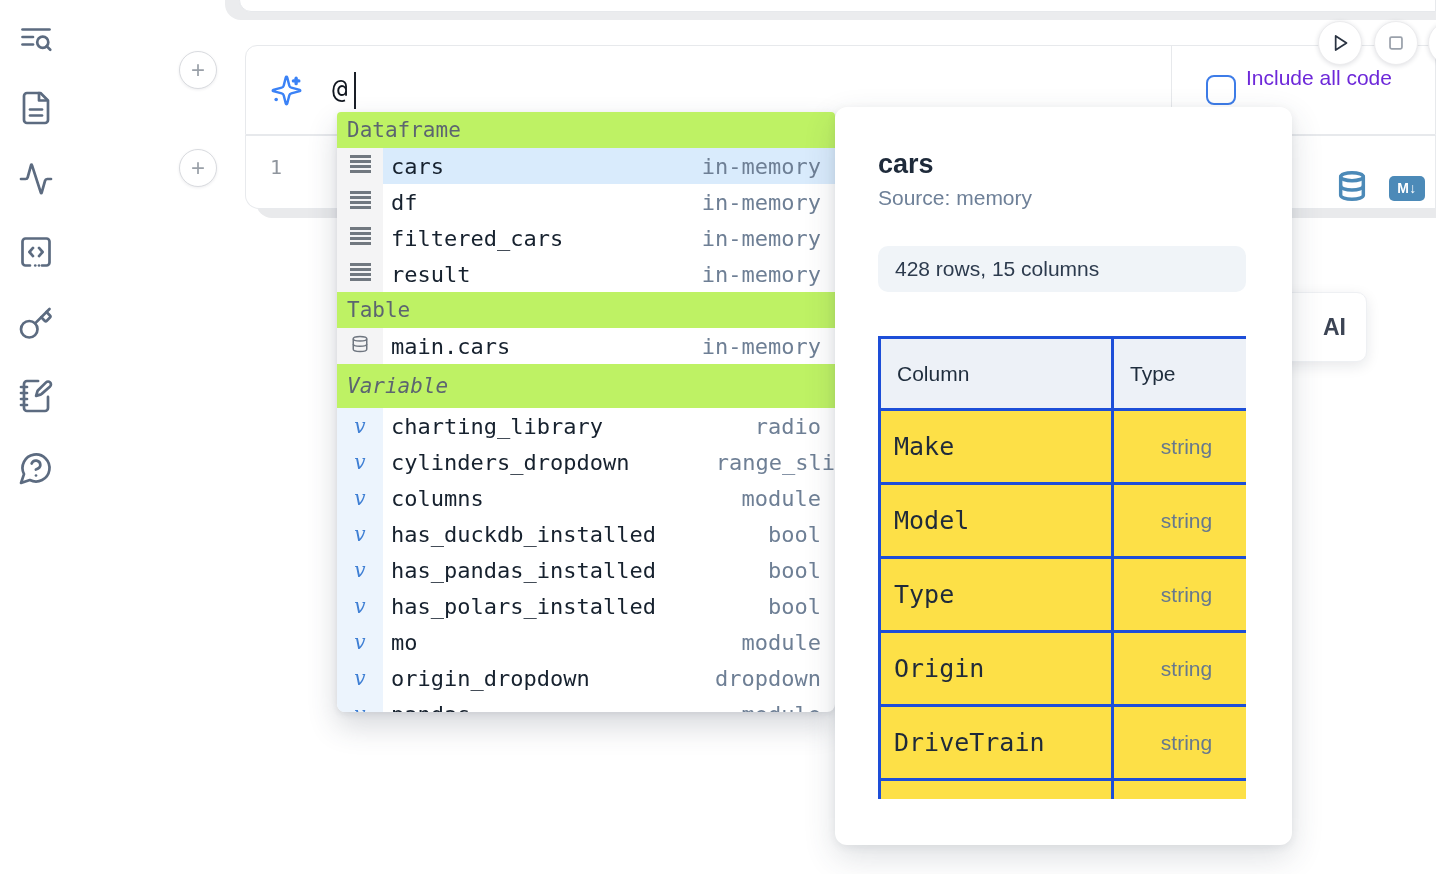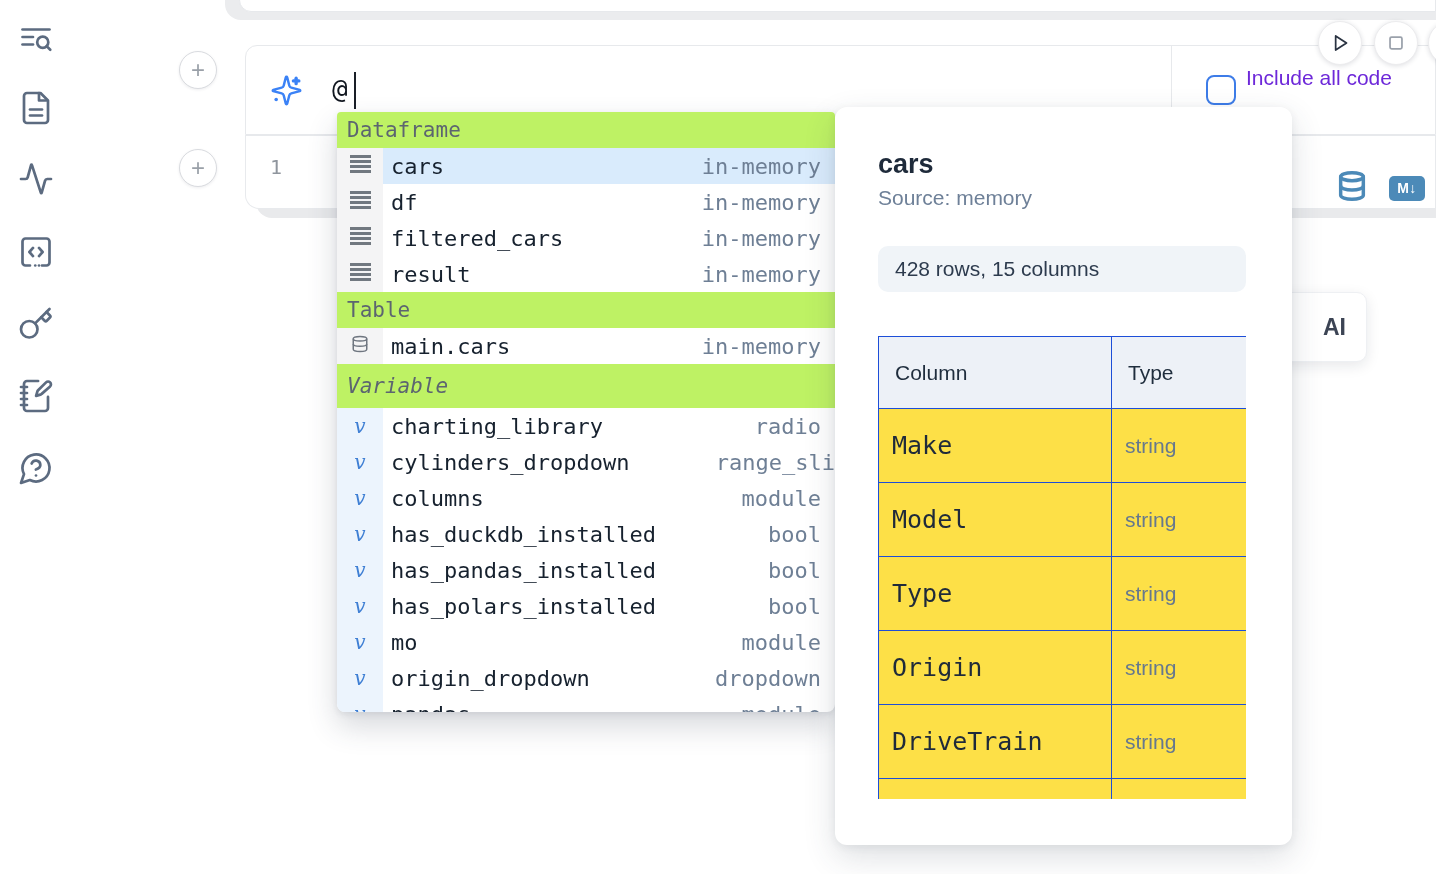--- a/index.html
+++ b/index.html
@@ -74,23 +74,23 @@
   .panel-title { font-size:27px; font-weight:bold; color:#1e2a3a; }
   .panel-source { margin-top:6px; font-size:21px; color:#6e8098; }
   .panel-badge { margin-top:36px; height:46px; background:#f0f4f8; border-radius:10px; font-size:21px; color:#2d3b4e;
                  line-height:46px; padding-left:17px; }
   .panel-tablewrap { margin-top:44px; height:463px; overflow:hidden; }
   table.schema { border-collapse:collapse; width:368px; table-layout:fixed; }
   table.schema col.c1 { width:233px; }
   table.schema col.c2 { width:135px; }
   table.schema th { background:#edf1f7; font-weight:normal; font-size:21px; color:#1f2d3d; text-align:left; height:72px; padding-left:16px; }
   table.schema td { background:#fde047; height:74px; padding-left:13px; }
-  table.schema th, table.schema td { border:1px solid #1d4ed8; }
+  table.schema th, table.schema td { border:3px solid #1d4ed8; }
   .col-name { font-family:"DejaVu Sans Mono", monospace; font-size:25px; color:#1f2a3a; }
-  .col-type { font-size:21px; color:#66788e; }
+  .col-type { font-size:21px; color:#66788e;text-align:center; }
 </style>
 </head>
 <body>
 
 <div class="abs sidebar">
   <div class="side-icon" style="top:22px">
     <svg viewBox="0 0 24 24" fill="none" stroke="currentColor" stroke-width="1.8" stroke-linecap="round" stroke-linejoin="round">
         <path d="M21 5H3"></path>
         <path d="M10 10H3"></path>
         <path d="M10 15H3"></path>

